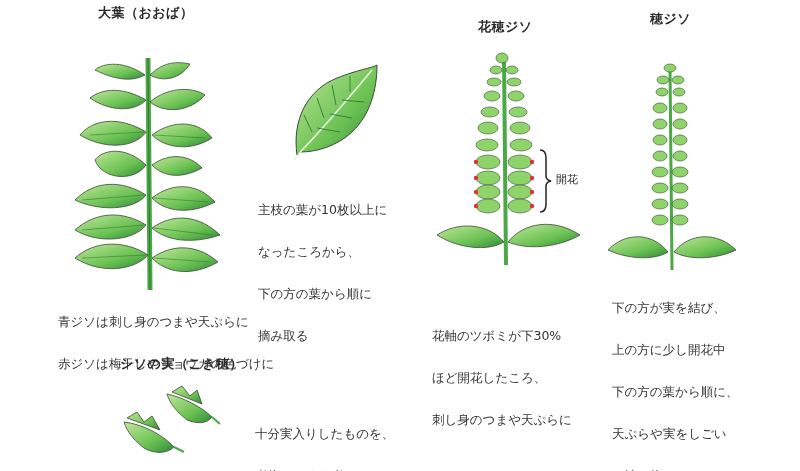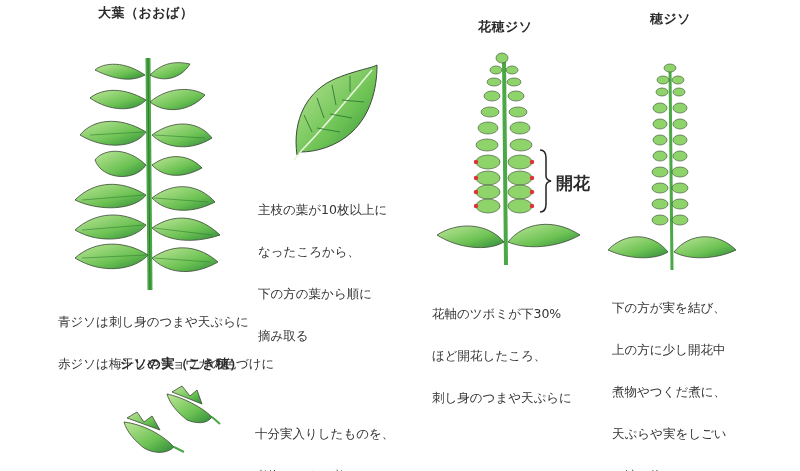--- a/index.html
+++ b/index.html
@@ -2,21 +2,21 @@
 <html><head>
 <meta charset="utf-8">
 <style>
   html, body { margin:0; padding:0; background:#ffffff; }
   body { width:800px; height:471px; position:relative; overflow:hidden;
          font-family:"DejaVu Sans", sans-serif; color:#2a2a2a; }
   .abs { position:absolute; }
   .title { font-size:13px; font-weight:bold; letter-spacing:0.5px; }
   .caption { font-size:12.5px; line-height:21px; font-weight:normal; color:#333; white-space:pre-line; }
   svg { position:absolute; overflow:visible; }
-  .bracket-label { font-size:17px; font-weight:bold; }
+  .bracket-label { font-size:11px; font-weight:normal; }
 </style>
 </head>
 <body>
 
 <div class="abs title" style="left:98px; top:4px;">大葉（おおば）</div>
 
 <svg width="220" height="260" style="left:40px; top:40px;" viewBox="0 0 220 260">
   <defs>
     <linearGradient id="lg" x1="0" y1="0" x2="1" y2="1">
       <stop offset="0" stop-color="#bfe79a"></stop>
@@ -149,21 +149,21 @@
   <g fill="url(#lg)" stroke="#3b4a36" stroke-width="0.8">
     <path d="M72 192 C55 172 25 172 5 185 C25 198 55 202 72 192 Z"></path>
     <path d="M76 192 C92 172 122 168 148 185 C125 198 95 200 76 192 Z"></path>
   </g>
 
   <path d="M108 100 Q114 100 114 108 L114 126 Q114 130 119 131 Q114 132 114 136 L114 154 Q114 162 108 162" stroke="#222" stroke-width="1.5" fill="none"></path>
 </svg>
 
 <div class="abs bracket-label" style="left:556px; top:172px;">開花</div>
 
-<div class="abs caption" style="left:432px; top:282px;">
+<div class="abs caption" style="left:432px; top:304px;">
   <div>花軸のツボミが下30%</div>
   <div>ほど開花したころ、</div>
   <div>刺し身のつまや天ぷらに</div>
 </div>
 
 <div class="abs title" style="left:650px; top:10px;">穂ジソ</div>
 
 <svg width="150" height="230" style="left:600px; top:60px;" viewBox="0 0 150 230">
   <path d="M70 8 L72 210" stroke="#4aa845" stroke-width="3" fill="none"></path>
   <g fill="#8fd46a" stroke="#3b4a36" stroke-width="0.6">
@@ -191,16 +191,16 @@
   </g>
   <g fill="url(#lg)" stroke="#3b4a36" stroke-width="0.8">
     <path d="M68 192 C52 172 25 172 8 190 C30 200 55 200 68 192 Z"></path>
     <path d="M74 192 C90 172 118 172 136 190 C115 200 88 200 74 192 Z"></path>
   </g>
 </svg>
 
 <div class="abs caption" style="left:612px; top:276px;">
   <div>下の方が実を結び、</div>
   <div>上の方に少し開花中</div>
-  <div>煮物やつくだ煮に、</div>
+  <div>下の方の葉から順に、</div>
   <div>天ぷらや実をしごい</div>
   <div>て漬け物に</div>
 </div>
 
 </body></html>

